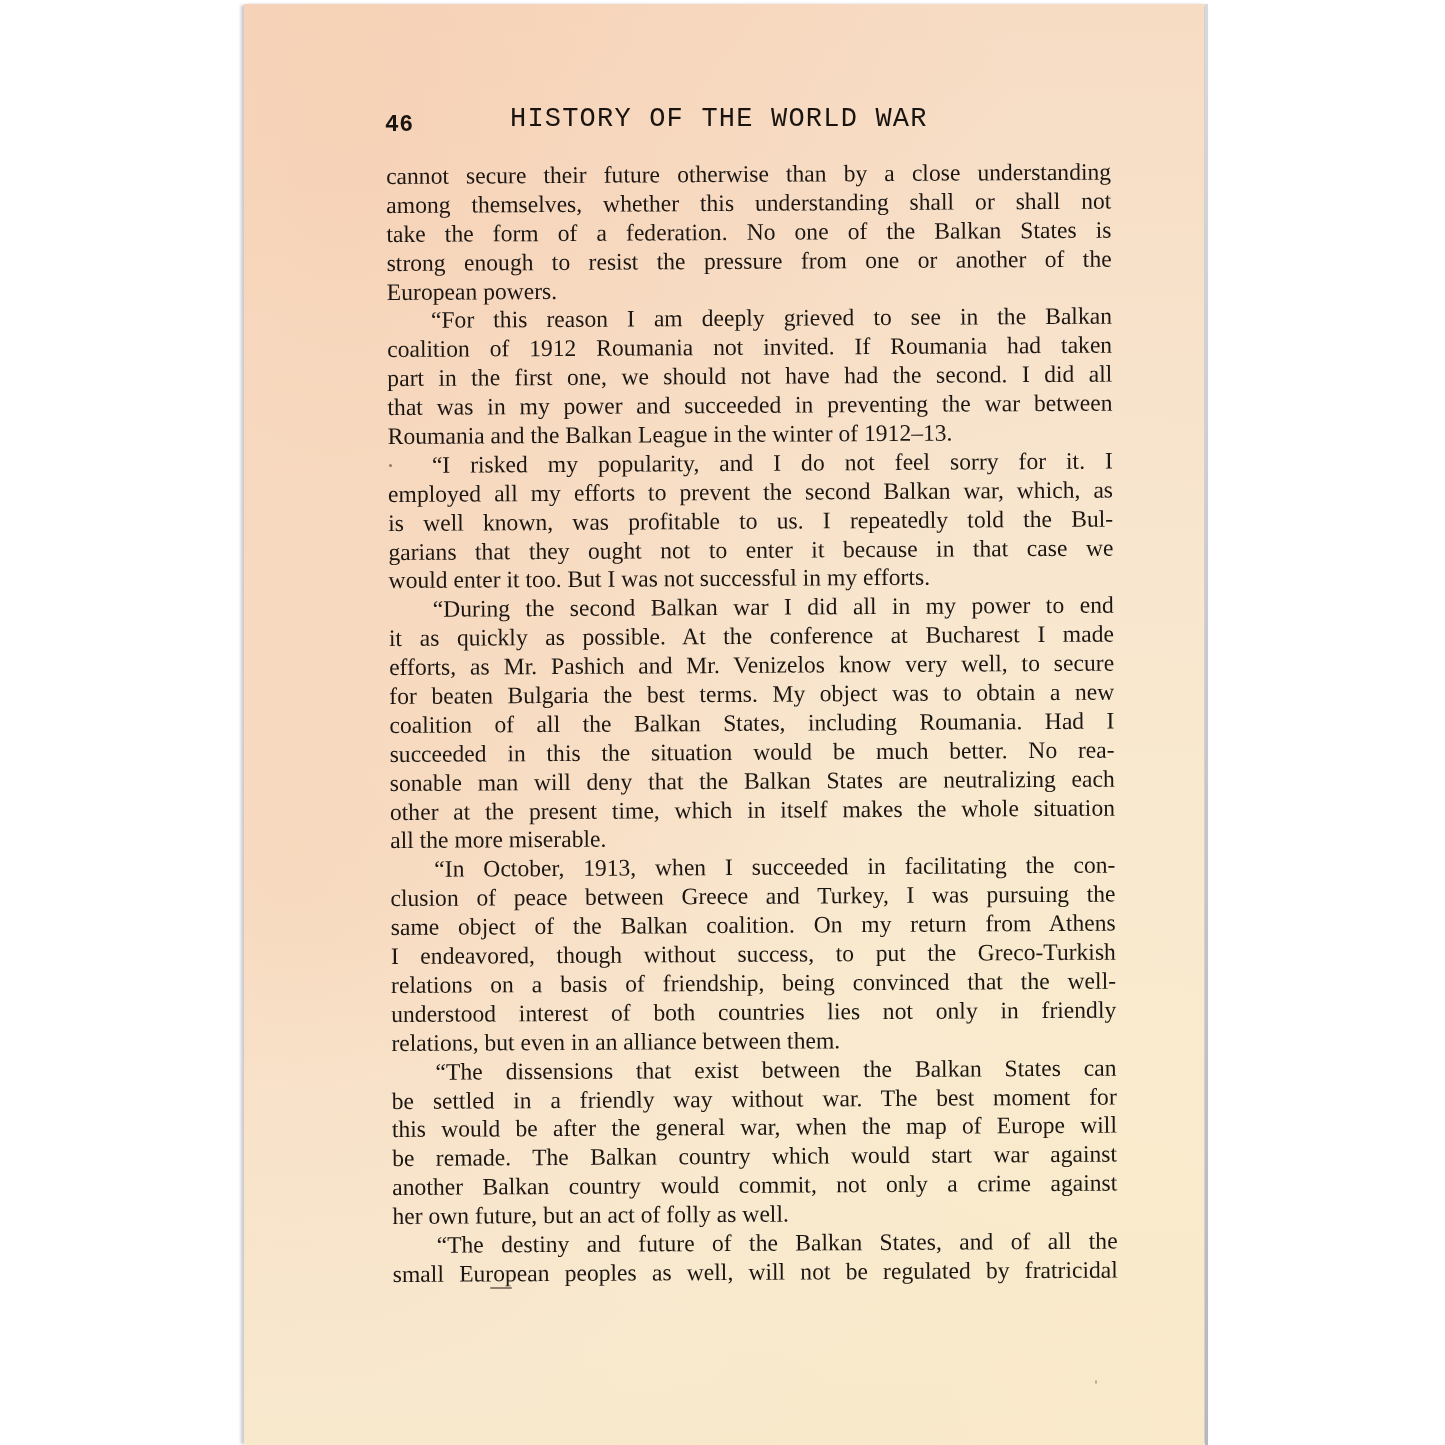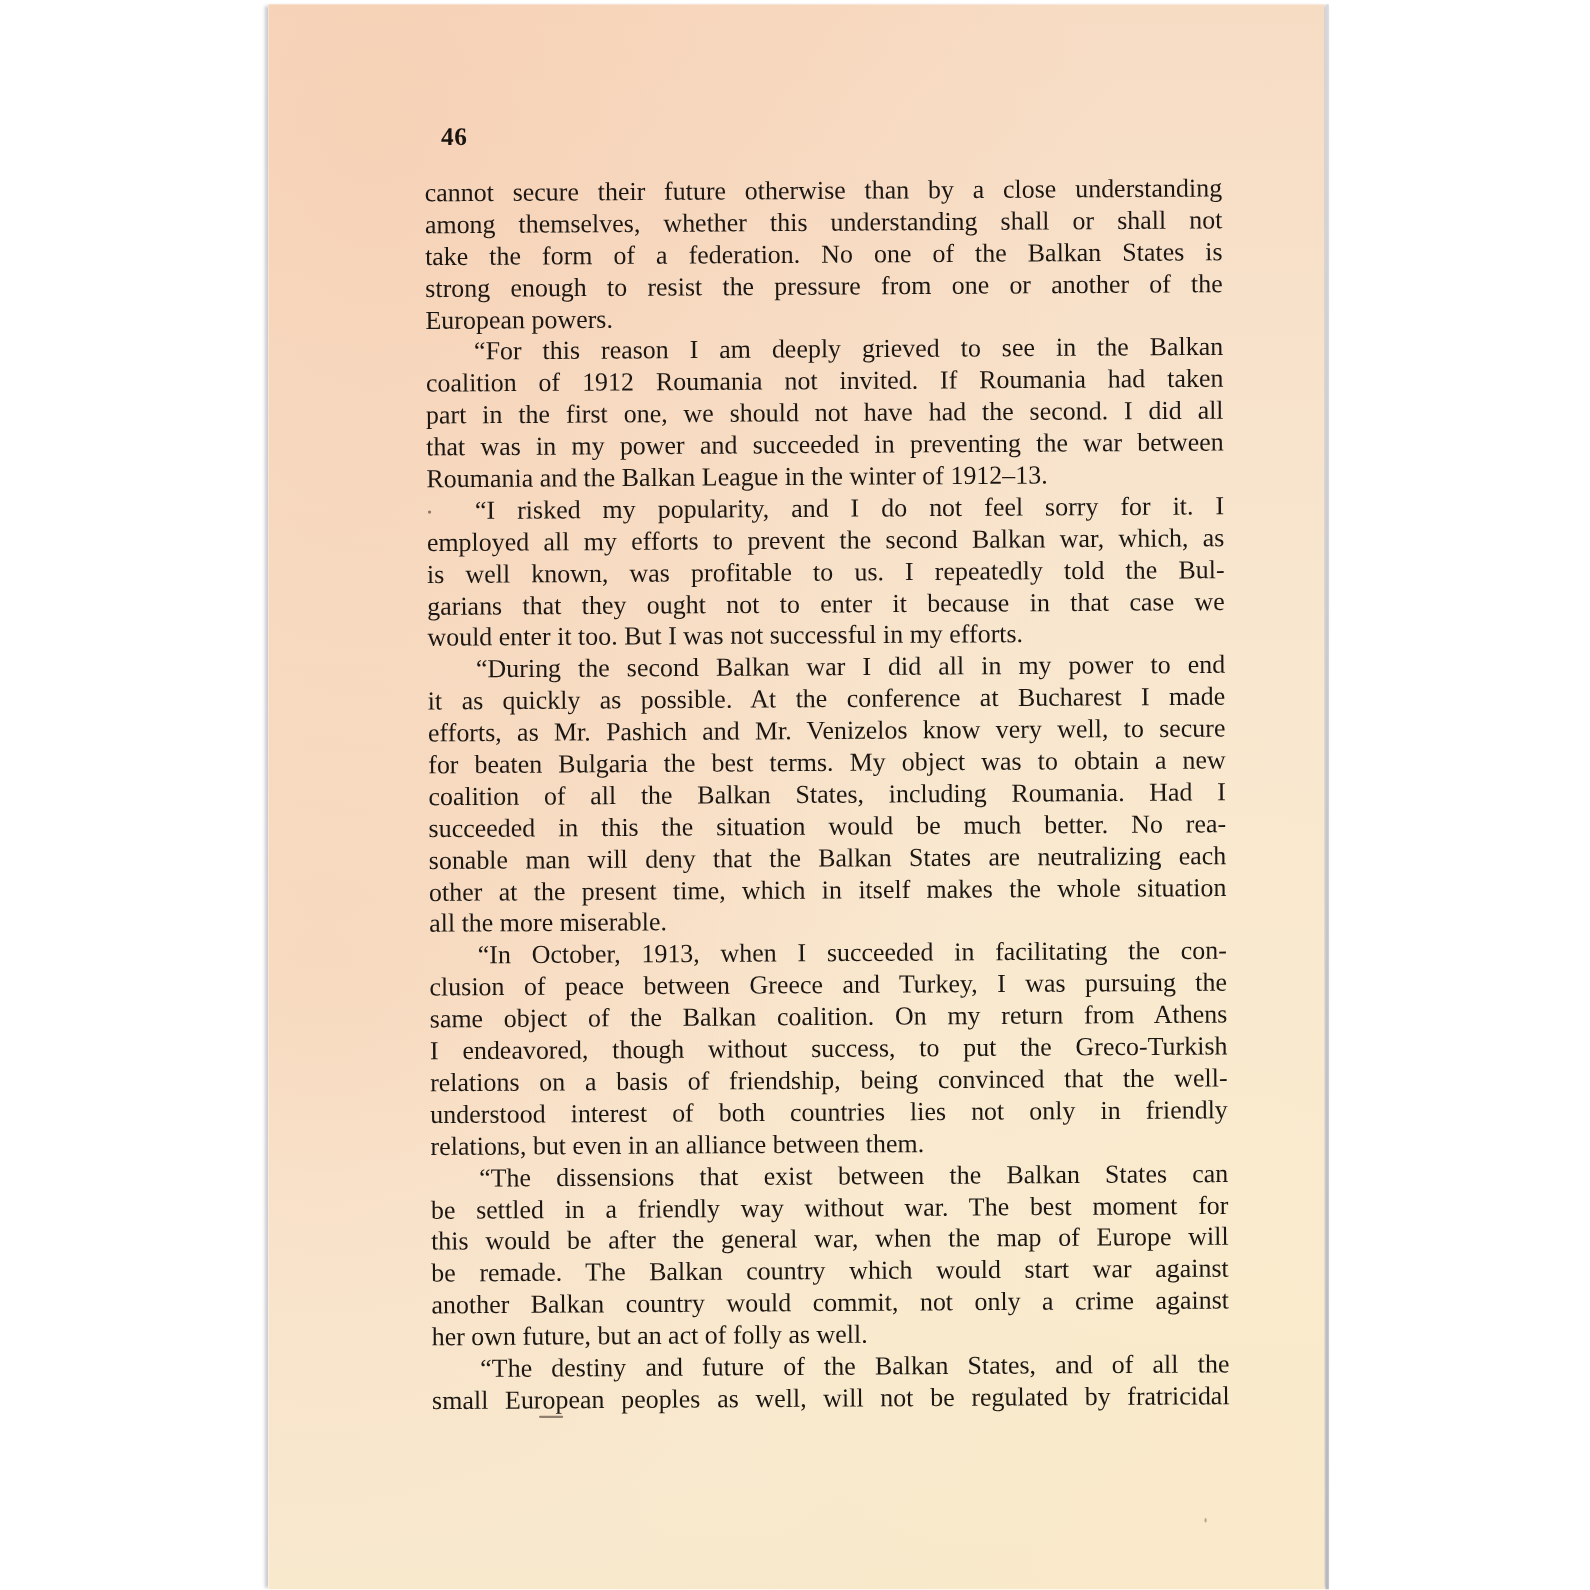--- a/index.html
+++ b/index.html
@@ -33,25 +33,25 @@
       content: "";
       position: absolute;
       right: -4px;
       top: 0;
       width: 3px;
       height: 100%;
       background: linear-gradient(180deg, #d8d8dc, #b8b8bc);
     }
     .running-head {
       position: absolute;
-      left: 157px;
+      left: 141px;
       top: 98px;
       width: 600px;
       height: 40px;
-      font-family: Liberation Serif, serif;
+      font-family: Liberation Mono, monospace;
       color: #1a1410;
     }
     .page-number {
       position: absolute;
       left: 0;
       top: 10px;
       font-size: 23px;
       font-weight: bold;
       letter-spacing: 0.5px;
     }
@@ -96,20 +96,21 @@
       opacity: 0.55;
     }
   </style>
 </head>
 <body>
 
 <div class="canvas">
   <div class="page">
     <div class="running-head">
       <span class="page-number">46</span>
+      <span class="book-title">HISTORY OF THE WORLD WAR</span>
     </div>
 
     <div class="body-text" id="body-text">
         <span class="line" style="word-spacing: 11.164px;">cannot secure their future otherwise than by a close understanding</span>
         <span class="line" style="word-spacing: 15.0028px;">among themselves, whether this understanding shall or shall not</span>
         <span class="line" style="word-spacing: 13.175px;">take the form of a federation. No one of the Balkan States is</span>
         <span class="line" style="word-spacing: 12.4636px;">strong enough to resist the pressure from one or another of the</span>
         <span class="line end">European powers.</span>
         <span class="line indent" style="word-spacing: 13.1113px;">“For this reason I am deeply grieved to see in the Balkan</span>
         <span class="line" style="word-spacing: 13.9938px;">coalition of 1912 Roumania not invited. If Roumania had taken</span>

